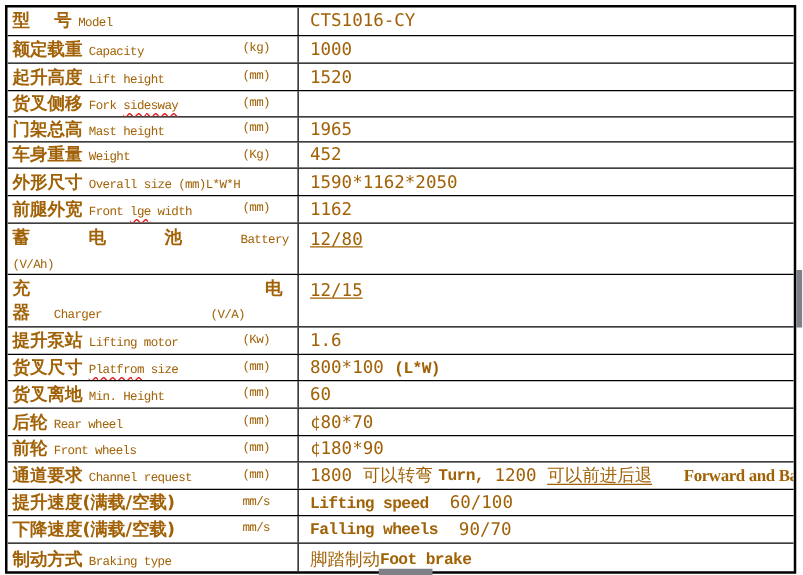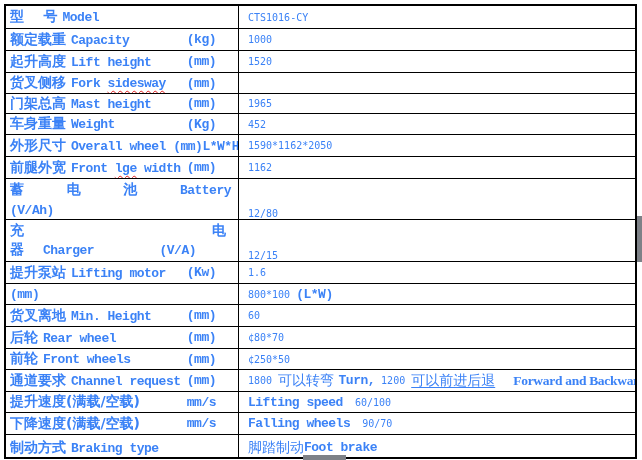--- a/index.html
+++ b/index.html
@@ -1,41 +1,41 @@
 <!DOCTYPE html>
 <html><head>
 <meta charset="utf-8">
 <style>
   html,body{margin:0;padding:0;background:#fff;}
   .screen{position:relative;width:642px;height:460px;background:#ffffff;overflow:hidden;
-          font-family:"DejaVu Sans",sans-serif;color:#3b82f6;}
+          font-family:"DejaVu Sans",sans-serif;color:#a16207;}
   .spec-table{position:absolute;left:4px;top:4px;width:633px;height:455px;
               border:2px solid #000;box-sizing:border-box;background:#fff;overflow:hidden;}
   .row{display:flex;box-sizing:border-box;border-bottom:1px solid #000;}
   .row:last-child{border-bottom:none;}
   .cell{box-sizing:border-box;display:flex;align-items:center;overflow:hidden;}
   .lbl{width:233px;border-right:1px solid #000;padding-left:4px;font-weight:700;
        justify-content:space-between;}
   .lmain{display:inline-flex;align-items:baseline;white-space:pre;}
   .zh{font-family:"DejaVu Sans",sans-serif;font-size:14px;font-weight:700;
       margin-right:5px;white-space:pre;}
-  .le{font-family:"Liberation Mono",monospace;font-size:13px;font-weight:700;
+  .le{font-family:"Liberation Mono",monospace;font-size:10px;font-weight:400;
       letter-spacing:-0.5px;white-space:pre;}
   .mis{text-decoration-line:underline;text-decoration-style:wavy;
        text-decoration-color:#e02020;text-decoration-thickness:1px;text-underline-offset:3px;}
   .lunit{margin-right:22px;flex:none;}
   .lbl.two{flex-direction:column;align-items:stretch;justify-content:space-evenly;
            padding:2px 0 2px 4px;}
   .ljust{display:flex;justify-content:space-between;align-items:baseline;padding-right:7px;}
   .lchg{display:flex;align-items:baseline;}
   .lchg .lml{margin-left:14px;}
   .lchg .lva{margin-left:auto;margin-right:42px;}
   .val{flex:1;padding-left:9px;}
-  .val.two{align-items:flex-end;padding-top:5px;}
-  .v-num{font-family:"DejaVu Sans Mono",monospace;font-size:10px;white-space:pre;}
+  .val.two{align-items:flex-start;padding-top:5px;text-decoration:underline;}
+  .v-num{font-family:"DejaVu Sans Mono",monospace;font-size:14px;white-space:pre;}
   .v-cn,.v-cnu{font-family:"DejaVu Sans",sans-serif;font-size:14px;white-space:pre;}
   .v-cnu{text-decoration:underline;text-underline-offset:2px;}
   .v-en{font-family:"Liberation Mono",monospace;font-weight:700;font-size:13px;
         letter-spacing:-0.5px;white-space:pre;}
   .v-enn{font-family:"Liberation Serif",serif;font-weight:700;font-size:13.5px;
          letter-spacing:-0.3px;white-space:pre;}
   .sv{position:absolute;right:0;top:216px;width:5px;height:46px;background:#7d8187;}
   .sh{position:absolute;left:303px;top:455px;width:43px;height:5px;background:#7d8187;}
 </style>
 </head>
@@ -88,21 +88,21 @@
         <div class="cell lbl">
           <span class="lmain"><span class="zh">车身重量</span><span class="le">Weight</span></span>
           <span class="le lunit">(Kg)</span>
         </div>
         <div class="cell val">
           <span class="v-num">452</span>
         </div>
       </div>
       <div class="row" style="height: 22px;">
         <div class="cell lbl">
-          <span class="lmain"><span class="zh">外形尺寸</span><span class="le">Overall wheel </span><span class="le">(mm)L*W*H</span></span>
+          <span class="lmain"><span class="zh">外形尺寸</span><span class="le">Overall size </span><span class="le">(mm)L*W*H</span></span>
         </div>
         <div class="cell val">
           <span class="v-num">1590*1162*2050</span>
         </div>
       </div>
       <div class="row" style="height: 22px;">
         <div class="cell lbl">
           <span class="lmain"><span class="zh">前腿外宽</span><span class="le">Front </span><span class="le mis">lge</span><span class="le"> width</span></span>
           <span class="le lunit">(mm)</span>
         </div>
@@ -144,20 +144,21 @@
         <div class="cell lbl">
           <span class="lmain"><span class="zh">提升泵站</span><span class="le">Lifting motor</span></span>
           <span class="le lunit">(Kw)</span>
         </div>
         <div class="cell val">
           <span class="v-num">1.6</span>
         </div>
       </div>
       <div class="row" style="height: 21px;">
         <div class="cell lbl">
+          <span class="lmain"><span class="zh">货叉尺寸</span><span class="le mis">Platfrom</span><span class="le"> size</span></span>
           <span class="le lunit">(mm)</span>
         </div>
         <div class="cell val">
           <span class="v-num">800*100 </span>
           <span class="v-en">(L*W)</span>
         </div>
       </div>
       <div class="row" style="height: 22px;">
         <div class="cell lbl">
           <span class="lmain"><span class="zh">货叉离地</span><span class="le">Min. Height</span></span>
@@ -175,21 +176,21 @@
         <div class="cell val">
           <span class="v-num">¢80*70</span>
         </div>
       </div>
       <div class="row" style="height: 21px;">
         <div class="cell lbl">
           <span class="lmain"><span class="zh">前轮</span><span class="le">Front wheels</span></span>
           <span class="le lunit">(mm)</span>
         </div>
         <div class="cell val">
-          <span class="v-num">¢250*50</span>
+          <span class="v-num">¢180*90</span>
         </div>
       </div>
       <div class="row" style="height: 22px;">
         <div class="cell lbl">
           <span class="lmain"><span class="zh">通道要求</span><span class="le">Channel request</span></span>
           <span class="le lunit">(mm)</span>
         </div>
         <div class="cell val">
           <span class="v-num">1800 </span>
           <span class="v-cn">可以转弯 </span>

